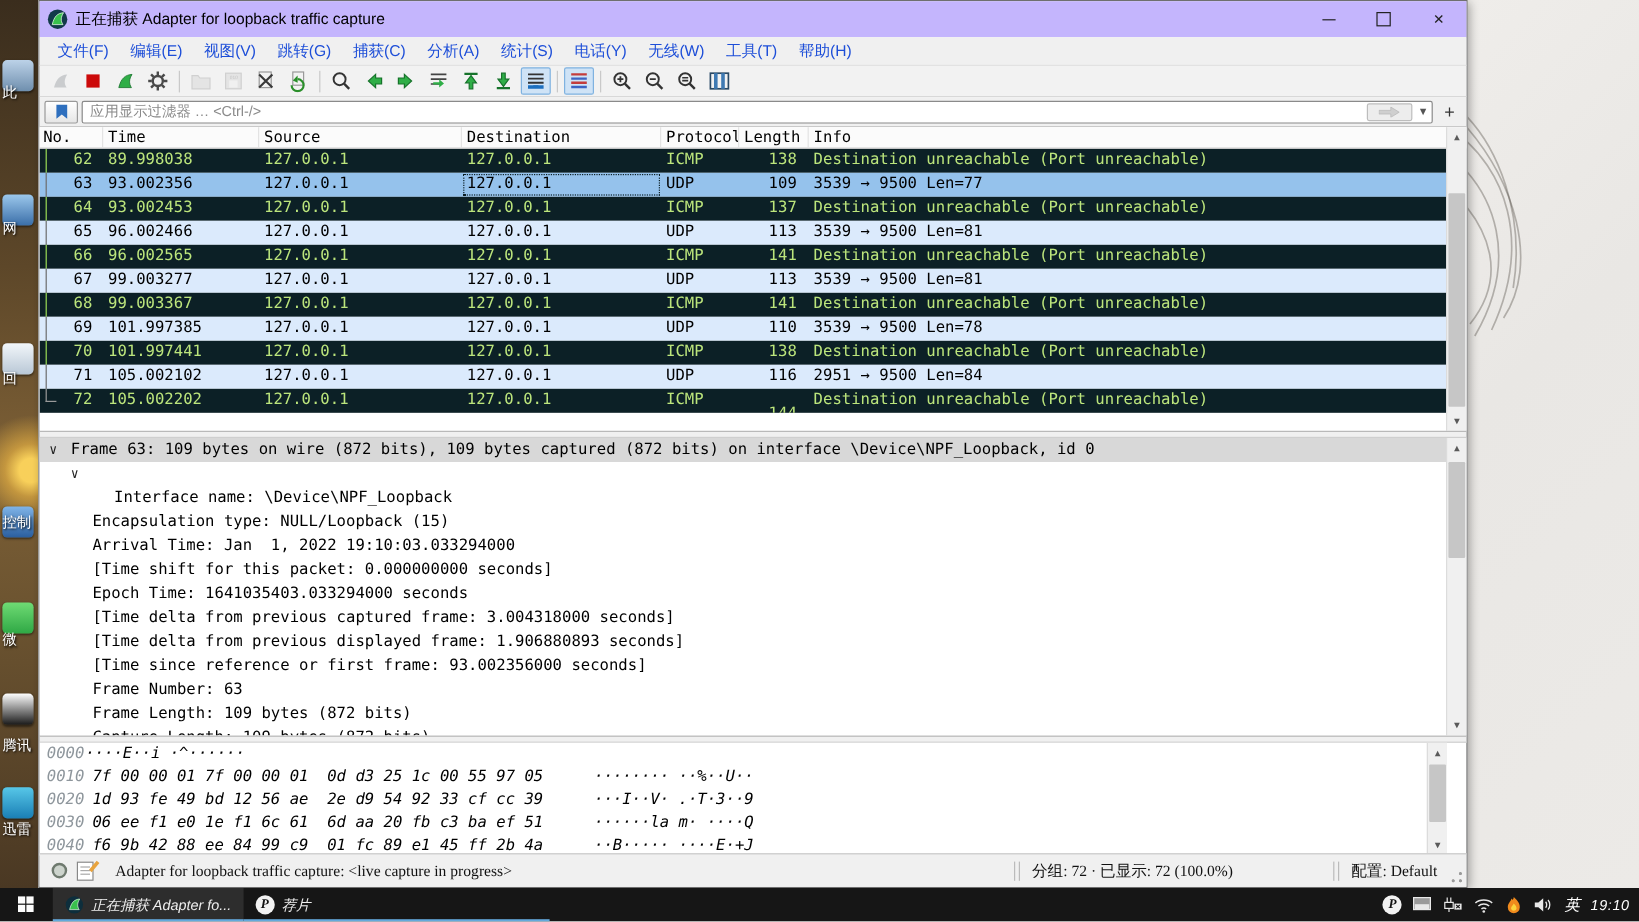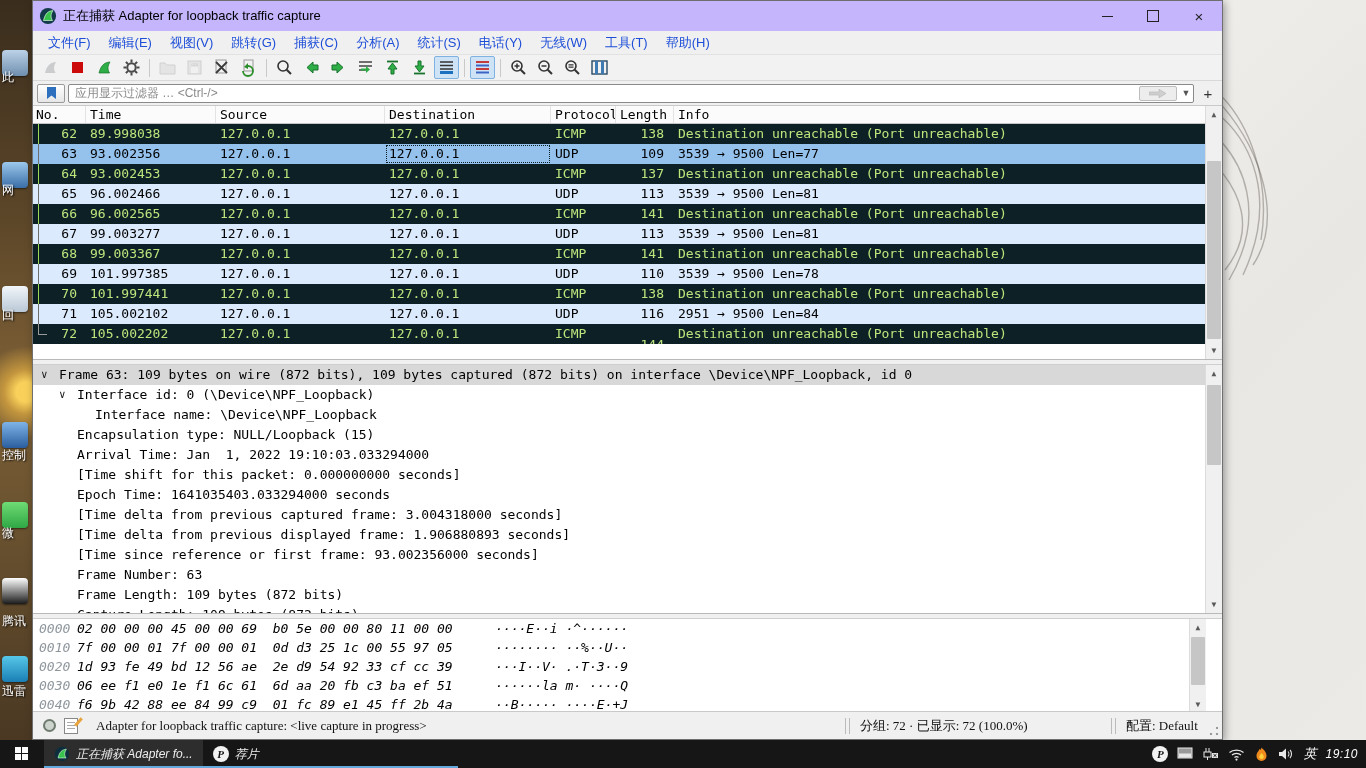--- a/index.html
+++ b/index.html
@@ -136,21 +136,21 @@
       <div class="dicon" style="top: 162px;">
         <span class="glyph" style="background: linear-gradient(rgb(156, 200, 236), rgb(58, 110, 168));"></span>
         <span class="lbl" style="position: absolute; top: 17px;">网</span>
       </div>
       <div class="dicon" style="top: 286px;">
         <span class="glyph" style="background: linear-gradient(rgb(242, 246, 250), rgb(185, 200, 214));"></span>
         <span class="lbl" style="position: absolute; top: 18px;">回</span>
       </div>
       <div class="dicon" style="top: 422px;">
         <span class="glyph" style="background: linear-gradient(rgb(127, 180, 232), rgb(42, 94, 158));"></span>
-        <span class="lbl" style="position: absolute; top: 22px;">控制</span>
+        <span class="lbl" style="position: absolute; top: 2px;">控制</span>
       </div>
       <div class="dicon" style="top: 502px;">
         <span class="glyph" style="background: linear-gradient(rgb(111, 219, 116), rgb(47, 168, 69));"></span>
         <span class="lbl" style="position: absolute; top: 20px;">微</span>
       </div>
       <div class="dicon" style="top: 578px;">
         <span class="glyph" style="background: linear-gradient(rgb(254, 254, 254), rgb(26, 26, 26));"></span>
         <span class="lbl" style="position: absolute; top: 32px;">腾讯</span>
       </div>
       <div class="dicon" style="top: 656px;">
@@ -483,21 +483,21 @@
         <div class="sb-thumb" style="top:55px; height:178px;"></div>
         <div class="sb-arrow sb-down">▼</div>
       </div>
     </div>
 
     <div class="splitter" style="top:358px;"></div>
 
     <div id="detailpane">
       <div id="detail-lines">
           <div class="dline sel"><span class="d-arrow" style="left: 8px;">∨</span><span class="d-text" style="left: 26px;">Frame 63: 109 bytes on wire (872 bits), 109 bytes captured (872 bits) on interface \Device\NPF_Loopback, id 0</span></div>
-          <div class="dline"><span class="d-arrow" style="left: 26px;">∨</span><span class="d-text" style="left: 44px;">Interface id: 0 (\Device\NPF_Loopback)</span></div>
+          <div class="dline"><span class="d-arrow" style="left: 26px;">∨</span></div>
           <div class="dline"><span class="d-text" style="left: 62px;">Interface name: \Device\NPF_Loopback</span></div>
           <div class="dline"><span class="d-text" style="left: 44px;">Encapsulation type: NULL/Loopback (15)</span></div>
           <div class="dline"><span class="d-text" style="left: 44px;">Arrival Time: Jan  1, 2022 19:10:03.033294000</span></div>
           <div class="dline"><span class="d-text" style="left: 44px;">[Time shift for this packet: 0.000000000 seconds]</span></div>
           <div class="dline"><span class="d-text" style="left: 44px;">Epoch Time: 1641035403.033294000 seconds</span></div>
           <div class="dline"><span class="d-text" style="left: 44px;">[Time delta from previous captured frame: 3.004318000 seconds]</span></div>
           <div class="dline"><span class="d-text" style="left: 44px;">[Time delta from previous displayed frame: 1.906880893 seconds]</span></div>
           <div class="dline"><span class="d-text" style="left: 44px;">[Time since reference or first frame: 93.002356000 seconds]</span></div>
           <div class="dline"><span class="d-text" style="left: 44px;">Frame Number: 63</span></div>
           <div class="dline"><span class="d-text" style="left: 44px;">Frame Length: 109 bytes (872 bits)</span></div>
@@ -507,21 +507,21 @@
         <div class="sb-arrow sb-up">▲</div>
         <div class="sb-thumb" style="top:20px; height:80px;"></div>
         <div class="sb-arrow sb-down">▼</div>
       </div>
     </div>
 
     <div class="splitter" style="top:612px;"></div>
 
     <div id="hexpane">
       <div id="hex-rows">
-          <div class="hrow"><span class="h-off">0000</span><span class="h-hex">02 00 00 00 45 00 00 69  b0 5e 00 00 80 11 00 00</span><span class="h-ascii">····E··i ·^······</span></div>
+          <div class="hrow"><span class="h-off">0000</span><span class="h-ascii">····E··i ·^······</span></div>
           <div class="hrow"><span class="h-off">0010</span><span class="h-hex">7f 00 00 01 7f 00 00 01  0d d3 25 1c 00 55 97 05</span><span class="h-ascii">········ ··%··U··</span></div>
           <div class="hrow"><span class="h-off">0020</span><span class="h-hex">1d 93 fe 49 bd 12 56 ae  2e d9 54 92 33 cf cc 39</span><span class="h-ascii">···I··V· .·T·3··9</span></div>
           <div class="hrow"><span class="h-off">0030</span><span class="h-hex">06 ee f1 e0 1e f1 6c 61  6d aa 20 fb c3 ba ef 51</span><span class="h-ascii">······la m· ····Q</span></div>
           <div class="hrow"><span class="h-off">0040</span><span class="h-hex">f6 9b 42 88 ee 84 99 c9  01 fc 89 e1 45 ff 2b 4a</span><span class="h-ascii">··B····· ····E·+J</span></div>
         </div>
       <div class="vscroll">
         <div class="sb-arrow sb-up">▲</div>
         <div class="sb-thumb" style="top:18px; height:48px;"></div>
         <div class="sb-arrow sb-down">▼</div>
       </div>

